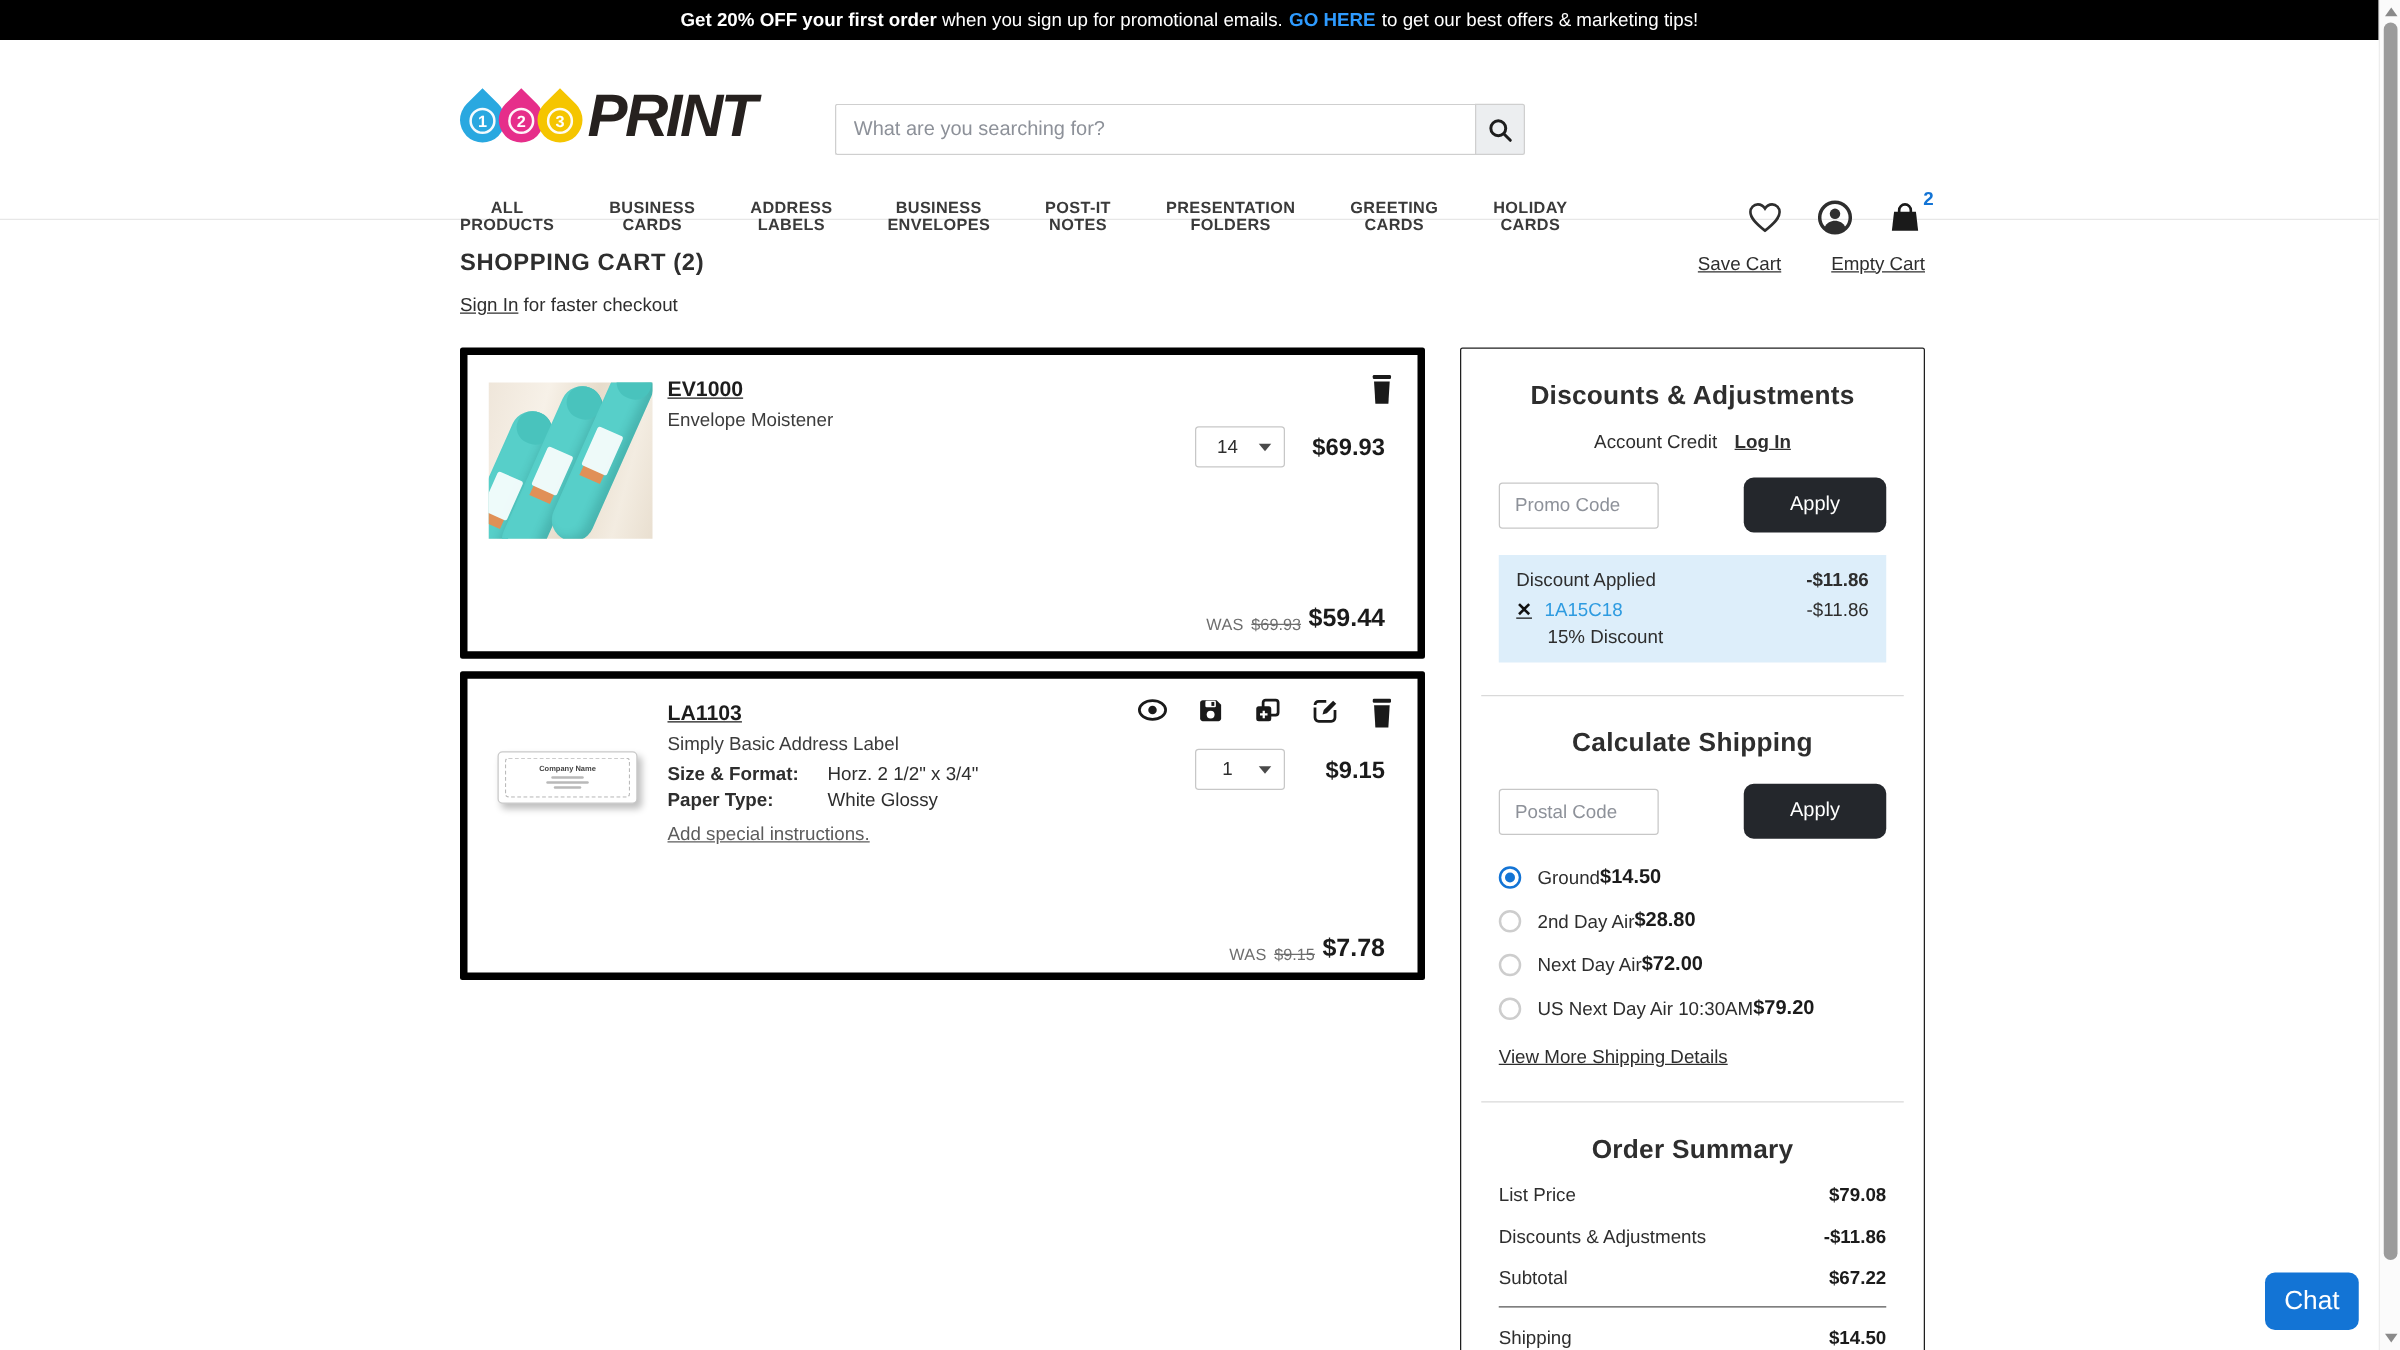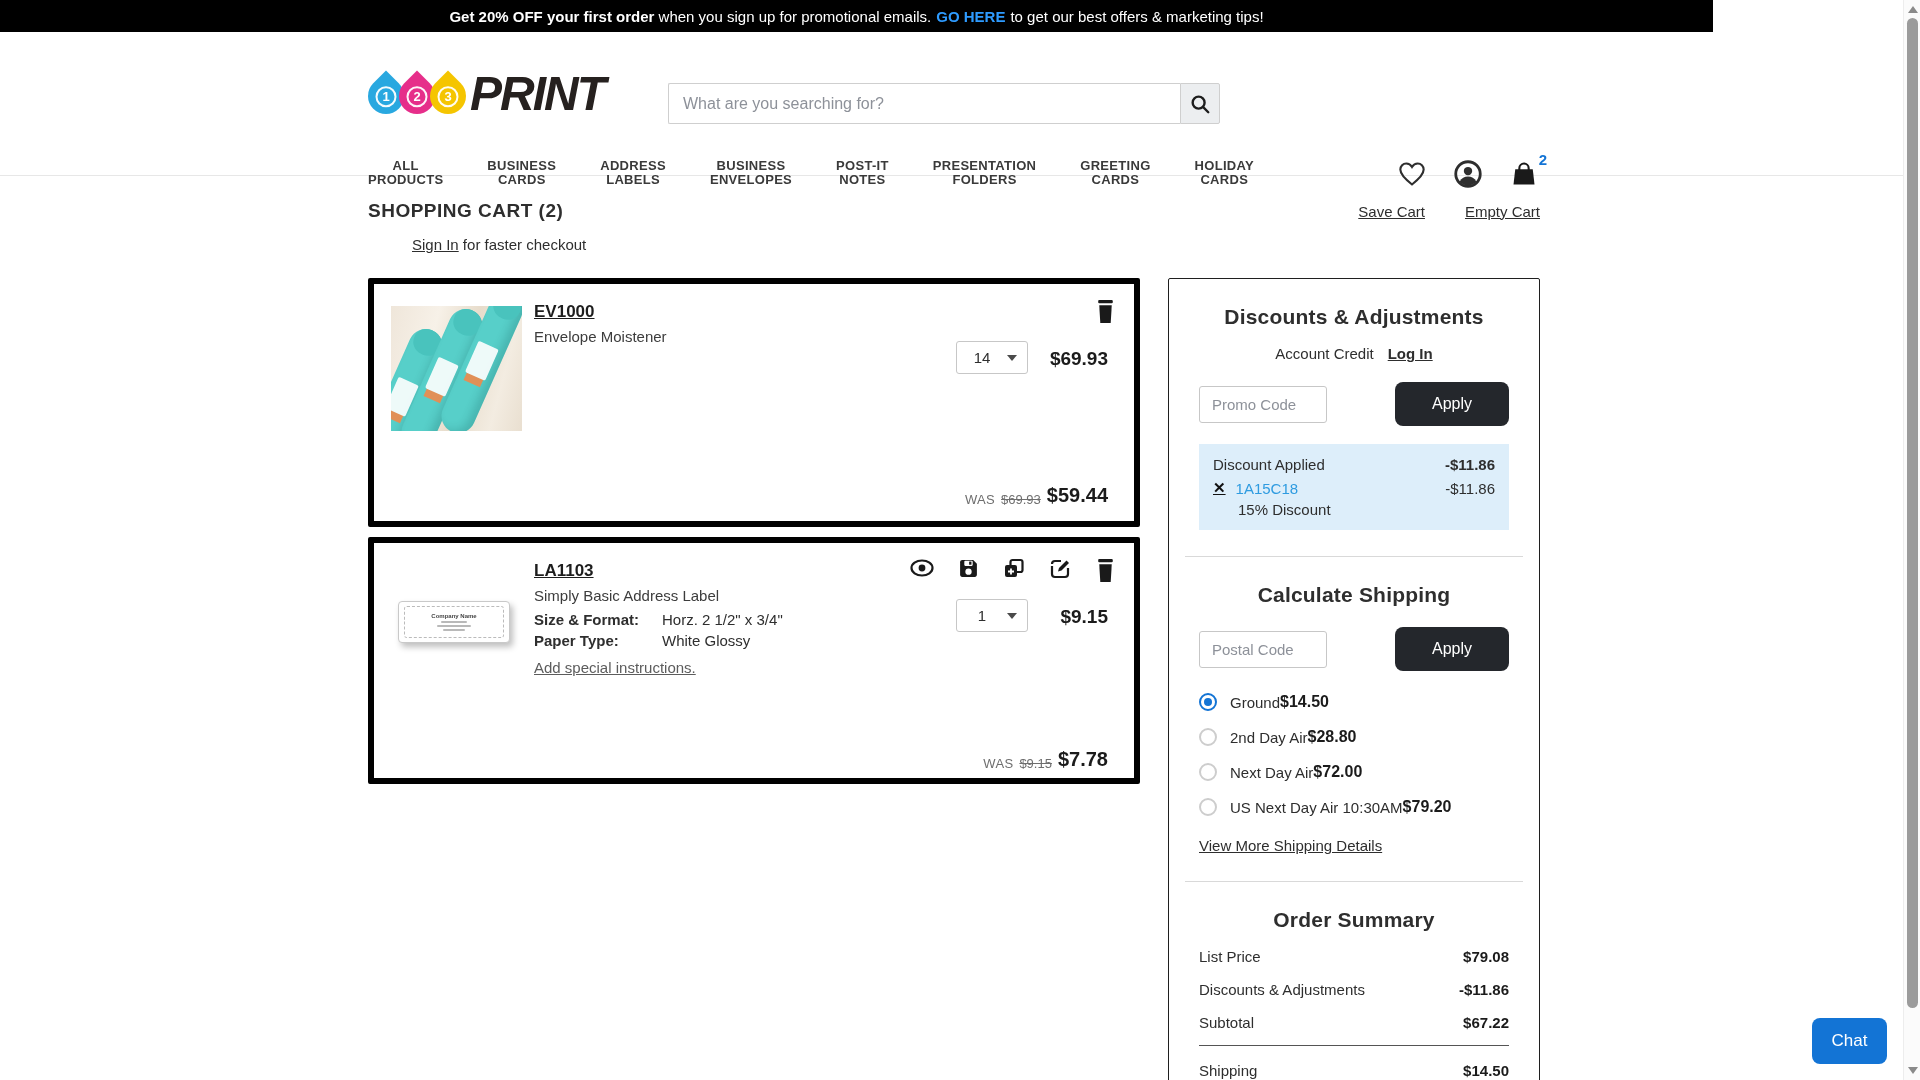--- a/index.html
+++ b/index.html
@@ -8,21 +8,21 @@
   .page { position:relative; width:1920px; height:1080px; overflow:hidden; }
 
   
   .scrollbar { position:absolute; top:0; right:0; width:17px; height:1080px; background:#fbfbfb; border-left:1px solid #ededed; z-index:60; }
   .sb-arrow { position:absolute; left:4px; width:0; height:0; border-left:5px solid transparent; border-right:5px solid transparent; }
   .sb-up   { top:6px;    border-bottom:7px solid #8a8a8a; }
   .sb-down { bottom:6px; border-top:7px solid #8a8a8a; }
   .sb-thumb { position:absolute; left:3px; top:18px; width:11px; height:990px; background:#9b9b9b; border-radius:6px; }
 
   
-  .banner { position:absolute; top:0; left:0; width:1713px; height:32px; background:#000;
+  .banner { position:absolute; top:0; left:0; width:1903px; height:32px; background:#000;
     display:flex; align-items:center; justify-content:center; color:#fff; font-size:15px; }
   .banner b { font-weight:bold; }
   .banner .go { color:#2e9bff; font-weight:bold; margin:0 5px; cursor:pointer; }
 
   
   .header { position:absolute; top:32px; left:0; width:1903px; height:144px; background:#fff; border-bottom:1px solid #e7e7e7; }
 
   .logo { position:absolute; left:368px; top:42px; display:flex; align-items:flex-end; cursor:pointer; }
   .drops { display:flex; align-items:flex-end; margin-right:4px; }
   .drop { width:36px; height:36px; border-radius:0 50% 50% 50%; transform:rotate(45deg);
@@ -48,21 +48,21 @@
   .head-icons { position:absolute; left:1398px; top:128px; width:140px; display:flex; justify-content:space-between; align-items:center; }
   .hicon { position:relative; cursor:pointer; display:flex; }
   .cart-badge { position:absolute; top:-9px; right:-9px; color:#1374d5; font-size:15px; font-weight:bold; }
 
   
   .main { position:absolute; top:176px; left:0; width:1903px; }
   .cart-head { position:absolute; left:368px; top:24px; width:1172px; display:flex; justify-content:space-between; align-items:center; }
   .cart-title { font-size:19px; font-weight:bold; color:#2e2e2e; letter-spacing:.5px; }
   .cart-links { display:flex; gap:40px; }
   .link { text-decoration:underline; color:#2e2e2e; font-size:15px; cursor:pointer; }
-  .signin-row { position:absolute; left:368px; top:60px; font-size:15px; color:#2e2e2e;margin-left:44px; }
+  .signin-row { position:absolute; left:368px; top:60px; font-size:15px; color:#2e2e2e; }
   .signin-row .link { font-weight:normal; }
 
   
   .card { position:absolute; left:368px; width:772px; background:#fff; border:6px solid #000000; border-radius:2px; }
   .card1 { top:102px; height:249px; }
   .card2 { top:361px; height:247px; }
 
   .thumb1 { position:absolute; left:17px; top:22px; width:131px; height:125px; overflow:hidden;
     background:linear-gradient(105deg,#efe6da 0%,#f7f1e8 30%,#e7dccb 55%,#f3ece1 80%,#e9dfd0 100%); }
   .tube { position:absolute; width:34px; height:150px; background:#57cfc9; border-radius:17px;
@@ -134,21 +134,21 @@
   .radio.sel::after { content:""; position:absolute; left:3px; top:3px; width:8px; height:8px; border-radius:50%; background:#1374d5; }
   .ship-price { font-size:16px; font-weight:bold; color:#1b1b1b; }
   .more-link { font-size:15px; margin-top:4px; display:inline-block; }
 
   .sum-row { display:flex; justify-content:space-between; font-size:15px; color:#2e2e2e; margin-top:16px; }
   .sum-row .v { font-weight:bold; color:#1b1b1b; }
   .sum-div { border:none; border-top:1px solid #555; margin-top:14px; }
 
   
   .chat-btn { position:absolute; left:1812px; top:1018px; width:75px; height:46px; background:#1374d5; color:#fff;
-    border:none; border-radius:8px; font-size:17px; font-family:inherit; cursor:pointer; z-index:50; }
+    border:none; border-radius:8px; font-size:21px; font-family:inherit; cursor:pointer; z-index:50; }
 
   svg { display:block; }
 </style>
 </head>
 <body>
 
 <div class="page">
 
   <div class="banner">
     <b>Get 20% OFF your first order</b>&nbsp;

